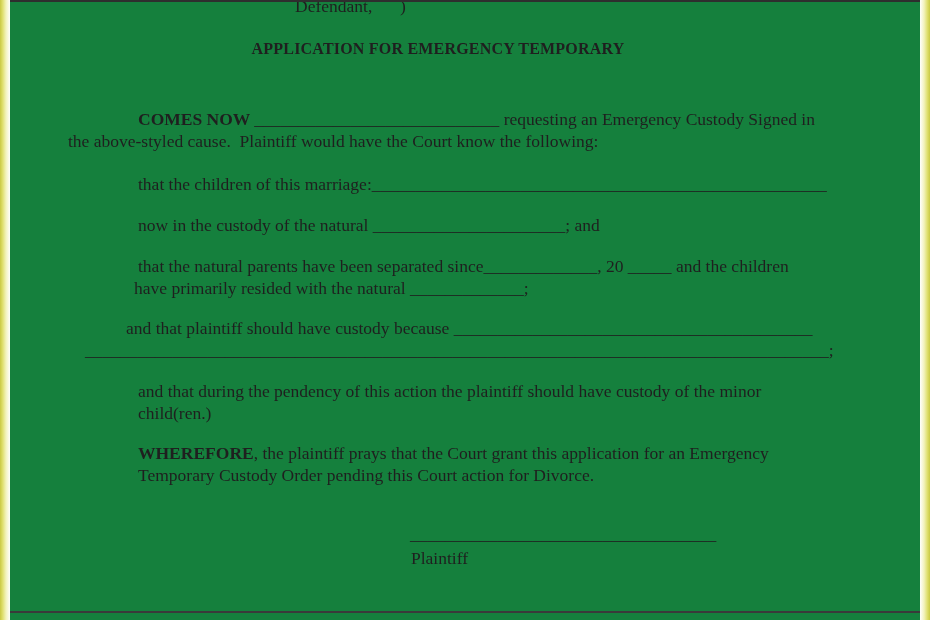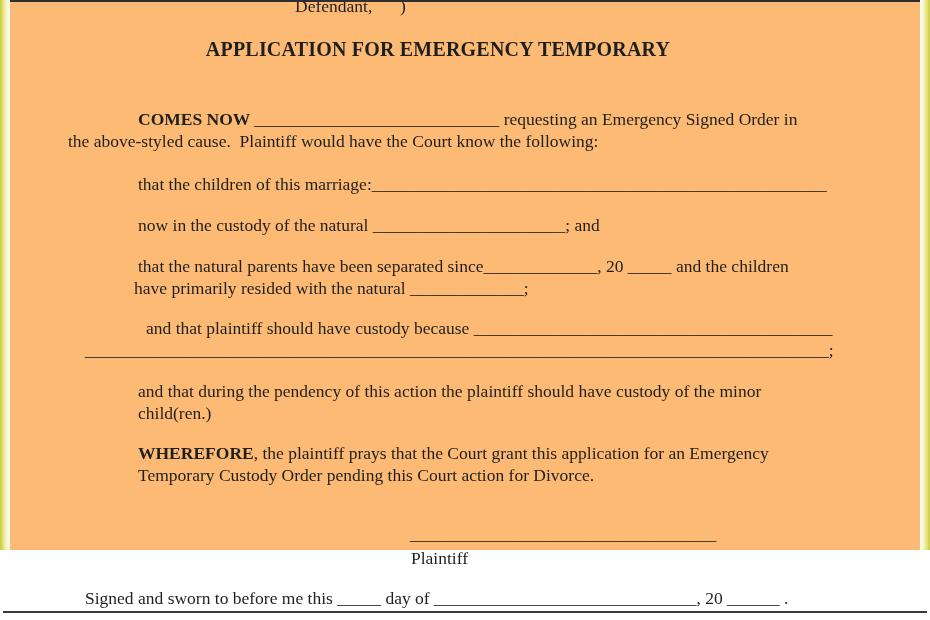--- a/index.html
+++ b/index.html
@@ -4,42 +4,42 @@
 <style>
   html,body{margin:0;padding:0;}
   body{
     width:930px;height:620px;
     background:#ffffff;
     font-family:"Liberation Serif","DejaVu Serif",serif;
     overflow:hidden;
   }
   .page{
     position:relative;
-    width:930px;height:550px;
-    background:#fdba74;
+    width:930px;height:620px;
+    background:#15803d;
     color:#1f1f1f;
     text-decoration:underline;
   }
   .edge{position:absolute;top:0;bottom:0;width:10px;z-index:3;}
   .edge.left{left:0;background:linear-gradient(90deg,#c9c944 0%,#dede6c 25%,#f3f3bd 60%,#ffffff 100%);}
   .edge.right{right:0;background:linear-gradient(270deg,#c9c944 0%,#dede6c 25%,#f3f3bd 60%,#ffffff 100%);}
   .rule{position:absolute;left:3px;right:3px;height:2px;background:#2e2e2e;z-index:2;}
   .rule.top{top:0;}
   .rule.bottom{top:611px;background:#3a3a3a;}
   .doc{
     position:absolute;inset:0;
     font-size:17.5px;line-height:21.5px;
     filter:blur(0.3px);
   }
   .line,.para{position:absolute;white-space:nowrap;}
   .t{white-space:pre;}
   .b{font-weight:bold;}
   .title{
     position:absolute;top:37px;left:0;width:876px;
-    text-align:center;font-weight:bold;font-size:20px;line-height:24px;
+    text-align:center;font-weight:bold;font-size:16px;line-height:24px;
     letter-spacing:0.2px;white-space:normal;
   }
   .blank{letter-spacing:0;}
 </style>
 </head>
 <body>
 
 <div class="page">
 
   <div class="edge left"></div>
@@ -54,42 +54,42 @@
     </div>
     <div class="line" style="top:-4px;left:400px;">
       <span class="t">)</span>
     </div>
 
     <div class="title">
       <div>APPLICATION FOR EMERGENCY TEMPORARY</div>
     </div>
 
     <div class="line" style="top:109px;left:138px;">
-      <span class="t b">COMES NOW </span><span class="t blank">____________________________</span><span class="t"> requesting an Emergency Signed Order in</span>
+      <span class="t b">COMES NOW </span><span class="t blank">____________________________</span><span class="t"> requesting an Emergency Custody Signed in</span>
     </div>
     <div class="line" style="top:131px;left:68px;">
       <span class="t">the above-styled cause.  Plaintiff would have the Court know the following:</span>
     </div>
 
     <div class="line" style="top:174px;left:138px;">
       <span class="t">that the children of this marriage:</span><span class="t blank">____________________________________________________</span>
     </div>
 
     <div class="line" style="top:215px;left:138px;">
       <span class="t">now in the custody of the natural </span><span class="t blank">______________________</span><span class="t">; and</span>
     </div>
 
     <div class="line" style="top:256px;left:138px;">
       <span class="t">that the natural parents have been separated since</span><span class="t blank">_____________</span><span class="t">, 20 </span><span class="t blank">_____</span><span class="t"> and the children</span>
     </div>
     <div class="line" style="top:278px;left:134px;">
       <span class="t">have primarily resided with the natural </span><span class="t blank">_____________</span><span class="t">;</span>
     </div>
 
-    <div class="line" style="top:318px;left:146px;">
+    <div class="line" style="top:318px;left:126px;">
       <span class="t">and that plaintiff should have custody because </span><span class="t blank">_________________________________________</span>
     </div>
     <div class="line" style="top:340px;left:85px;">
       <span class="t blank">_____________________________________________________________________________________</span><span class="t">;</span>
     </div>
 
     <div class="line" style="top:381px;left:138px;">
       <span class="t">and that during the pendency of this action the plaintiff should have custody of the minor</span>
     </div>
     <div class="line" style="top:403px;left:138px;">
@@ -103,18 +103,15 @@
       <span class="t">Temporary Custody Order pending this Court action for Divorce.</span>
     </div>
 
     <div class="line" style="top:524px;left:410px;text-align:right;">
       <span class="t blank">___________________________________</span>
     </div>
     <div class="line" style="top:548px;left:411px;">
       <span class="t">Plaintiff</span>
     </div>
 
-    <div class="line" style="top:588px;left:85px;">
-      <span class="t">Signed and sworn to before me this </span><span class="t blank">_____</span><span class="t"> day of </span><span class="t blank">______________________________</span><span class="t">, 20 </span><span class="t blank">______</span><span class="t"> .</span>
-    </div>
 
   </div>
 </div>
 
 </body></html>

